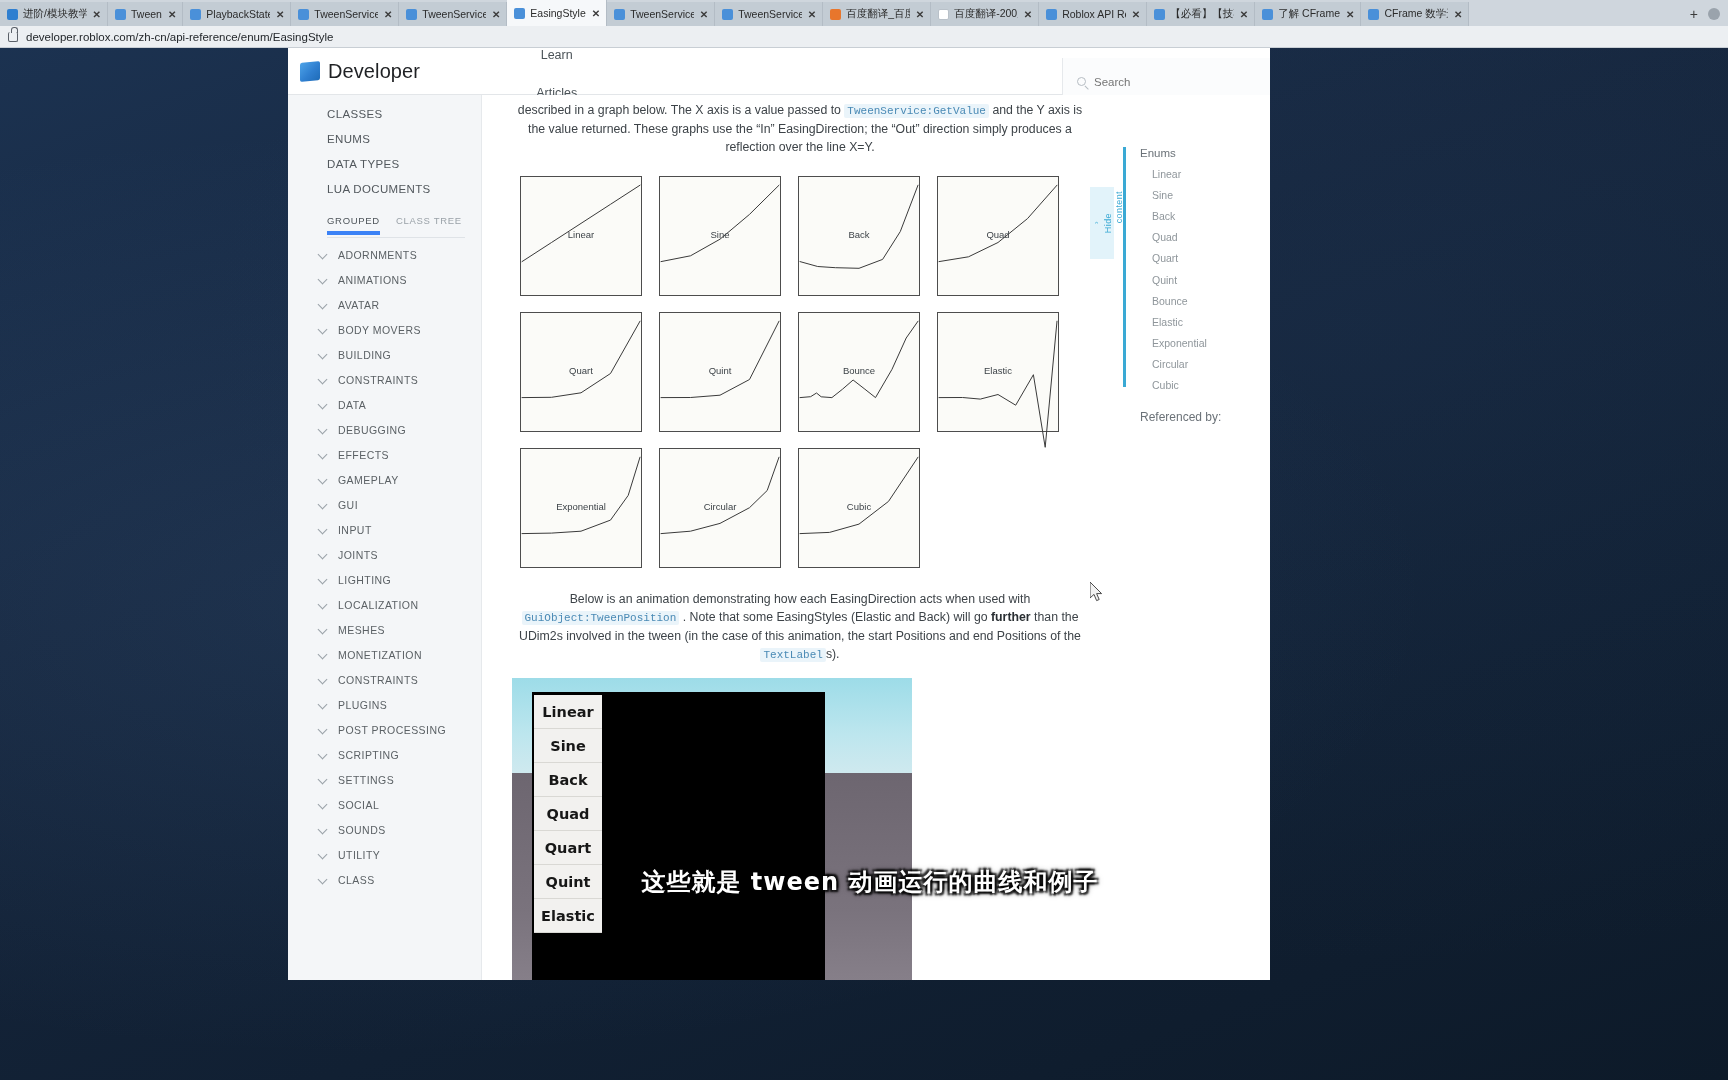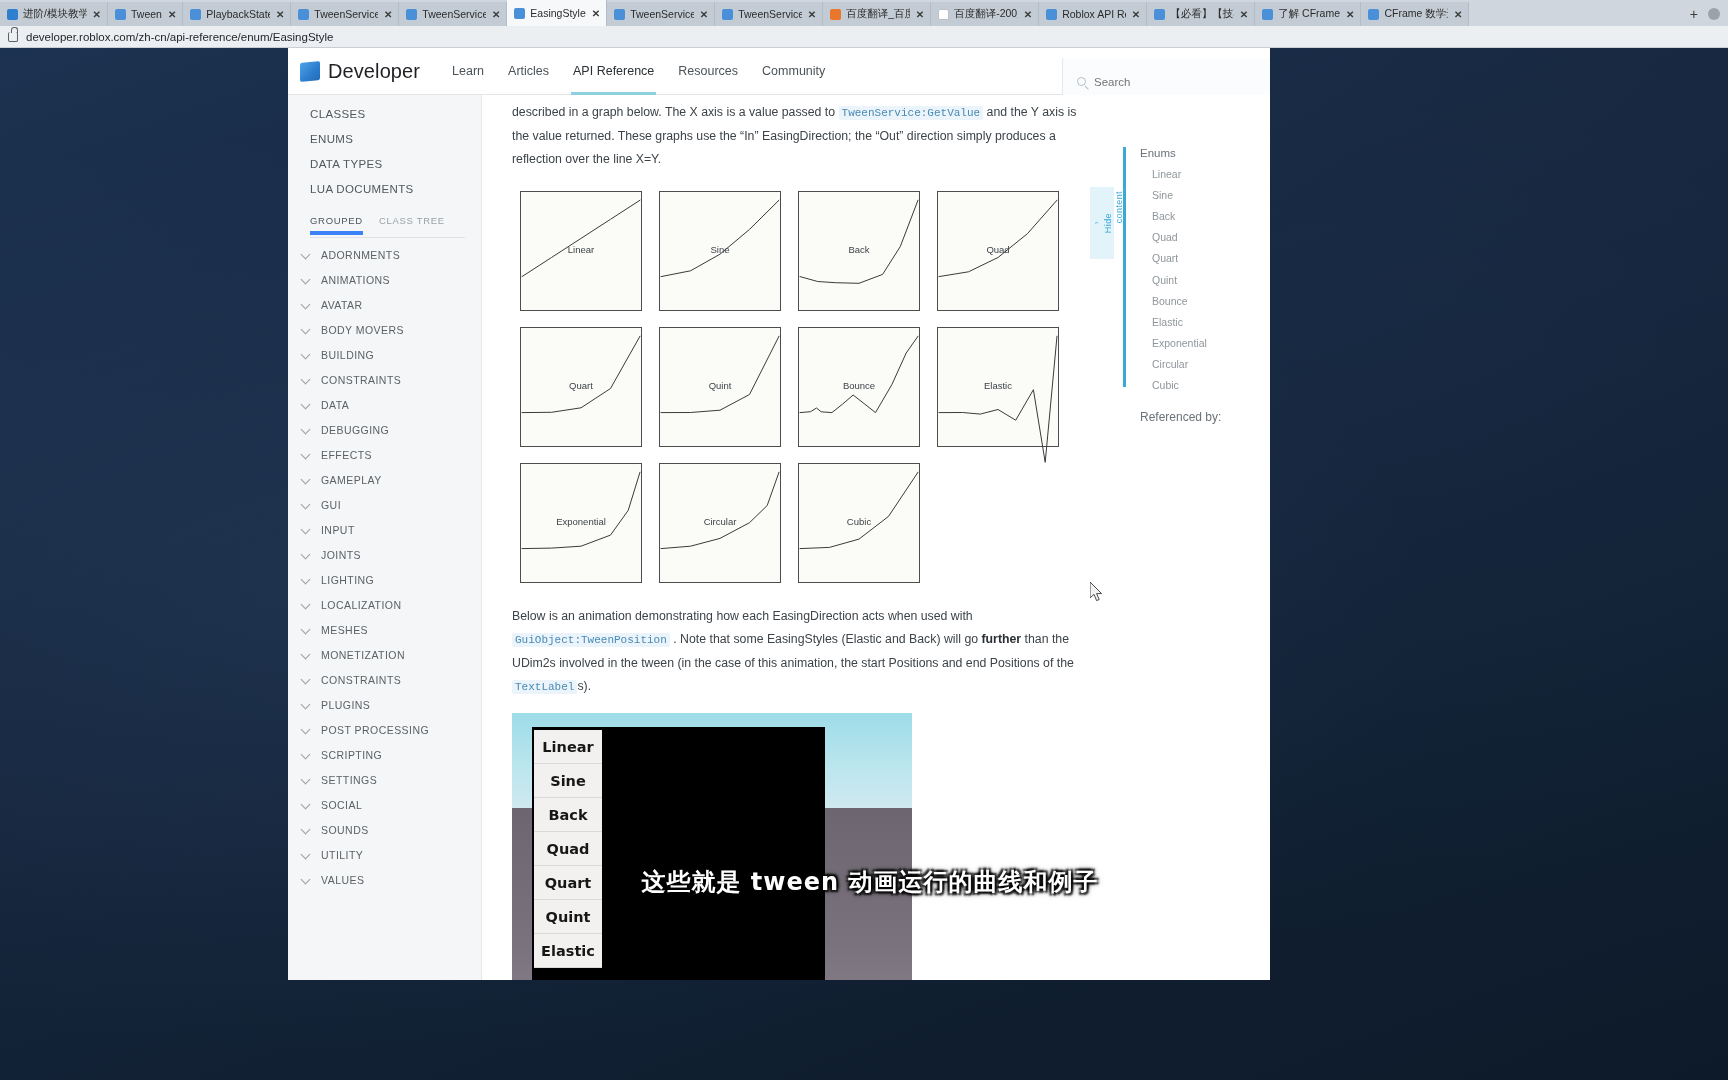--- a/index.html
+++ b/index.html
@@ -108,21 +108,21 @@
   }
   #logo { display:flex; align-items:center; margin-left:12px; }
   #logo .mark {
     width:20px; height:19px; margin-right:8px;
     background:linear-gradient(135deg,#4da3e8 0%,#2f7fd0 55%,#1f6cb8 100%);
     border-radius:2px;
     transform: skewY(-6deg);
   }
   #logo .word { font-size:20px; color:#1f2124; letter-spacing:.1px; }
 
-  #mainnav { display:flex; align-items:center; gap:24px; margin-left:32px; height:47px; }
+  #mainnav { display:flex; align-items:center; gap:24px; margin-left:96px; height:47px;flex-direction:column; }
   #mainnav .navitem {
     font-size:12.5px; color:#4b5358; position:relative; height:47px;
     display:flex; align-items:center;
   }
   #mainnav .navitem.active { color:#2a2f33; }
   #mainnav .navitem.active::after{
     content:""; position:absolute; left:-2px; right:-2px; bottom:0; height:2.5px;
     background:#8ecfe0;
   }
   #searchbox {
@@ -146,20 +146,21 @@
 
   
   #page-body { display:flex; height:885px; }
 
   
   #left-nav {
     width:194px; flex:0 0 194px; background:#f4f6f8;
     border-right:1px solid #e6e9ec;
     padding-top:6px;
     overflow:hidden;
+    padding-left:17px;
   }
   .topcat {
     font-size:11.5px; color:#52585d; letter-spacing:.35px;
     padding:6.5px 0 6.5px 22px;
   }
   #viewtabs { margin:14px 0 2px 22px; display:flex; gap:0; }
   #viewtabs .vt {
     font-size:9.5px; letter-spacing:.7px; color:#9aa2a8;
     padding-bottom:5px; margin-right:16px;
   }
@@ -182,22 +183,23 @@
   }
 
   
   #content {
     flex:1 1 auto; background:#ffffff; position:relative;
     padding:0 0 0 0;
     overflow:hidden;
   }
   #content .inner { padding: 6px 30px 0 30px; }
   .para {
-    font-size:12.3px; line-height:23px; color:#3d4348;
+    font-size:12.3px; line-height:18px; color:#3d4348;
     max-width:600px;
+    text-align:center;
   }
   code.inl {
     font-family:"Liberation Mono", monospace;
     font-size:11px; color:#4a8ab5; background:#eaf4fa;
     padding:1px 3px; border-radius:2px;
   }
   b { color:#2a2f33; }
 
   
   #graphs {
@@ -523,21 +525,21 @@
           <div class="grpitem">
             <span class="chev"></span>
             <span>SOUNDS</span>
           </div>
           <div class="grpitem">
             <span class="chev"></span>
             <span>UTILITY</span>
           </div>
           <div class="grpitem">
             <span class="chev"></span>
-            <span>VALUES</span>
+            <span>CLASS</span>
           </div>
         </div>
     </div>
 
     <div id="content">
       <div class="inner">
         <p class="para">
           <span>described in a graph below. The X axis is a value passed to</span>
           <code class="inl">TweenService:GetValue</code>
           <span>and the Y axis is the value returned. These graphs use the “In” EasingDirection; the “Out” direction simply produces a reflection over the line X=Y.</span>

